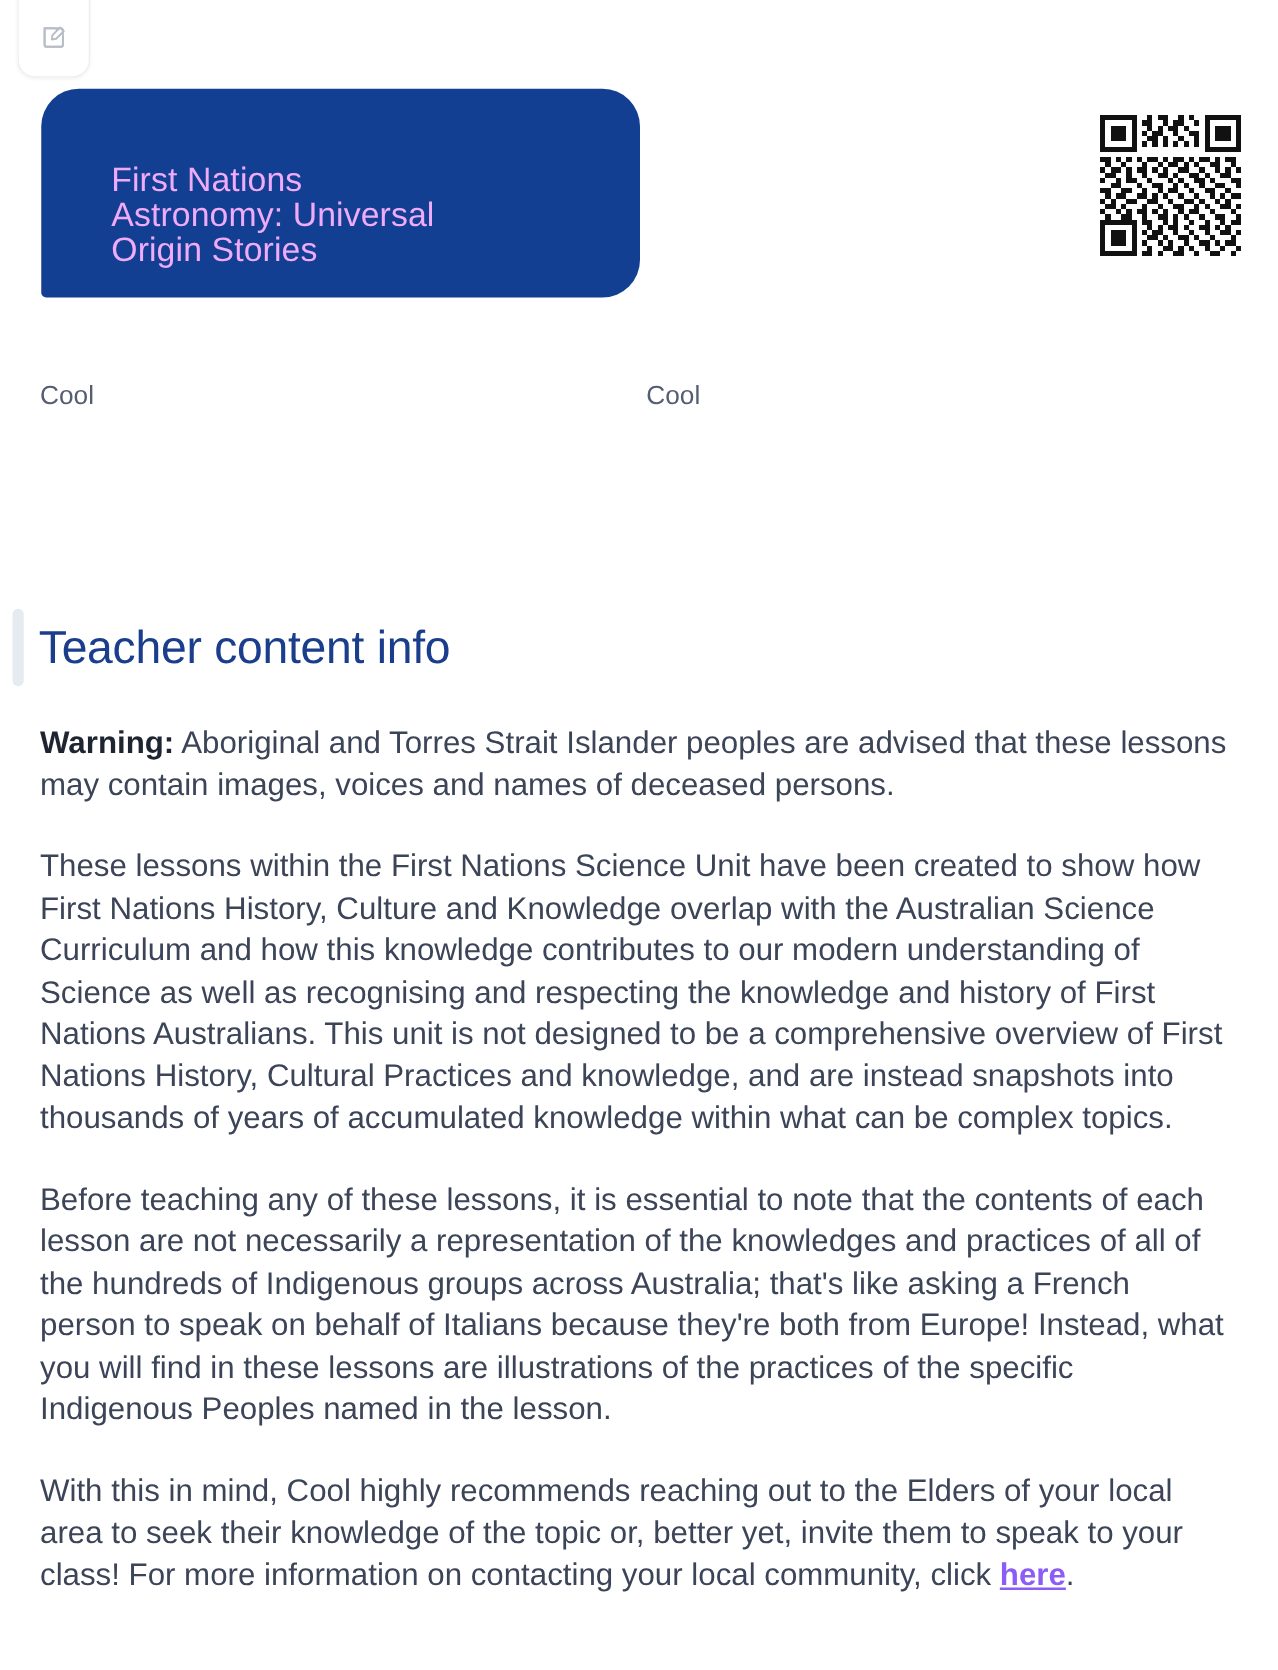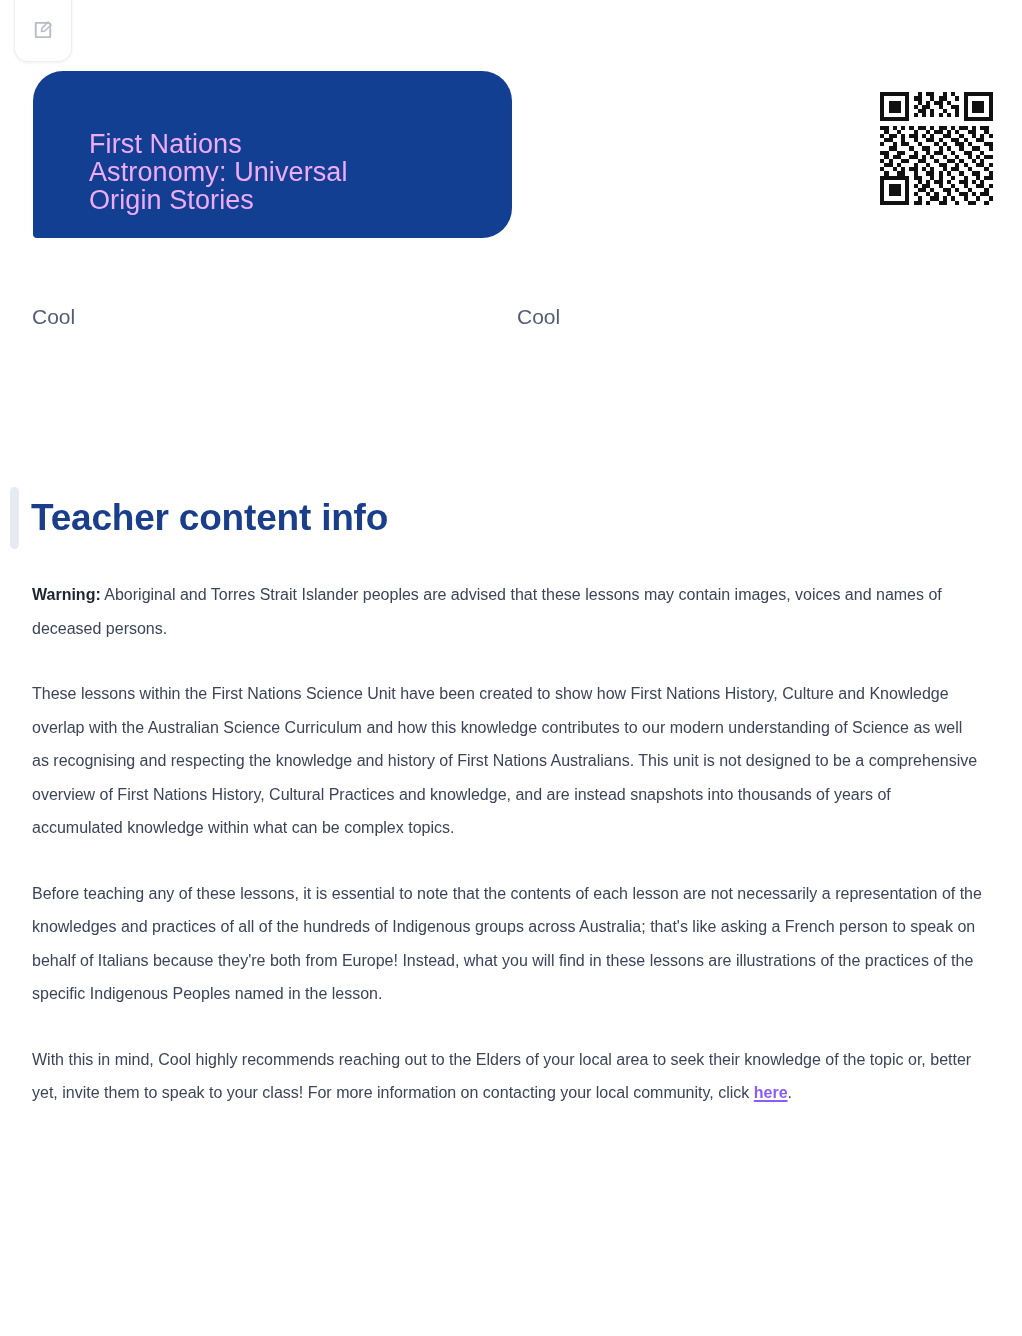--- a/index.html
+++ b/index.html
@@ -110,34 +110,34 @@
     height: 62px;
     background: #e6eaf1;
     border-radius: 6px;
     flex: 0 0 auto;
   }
   .section-title {
     margin-left: 12px;
     color: #1a3e8c;
     font-size: 37px;
     line-height: 48px;
-    font-weight: 700;
+    font-weight: 400;
     letter-spacing: -0.2px;
   }
 
   
   .body-copy {
     position: absolute;
     left: 32px;
     top: 578px;
     width: 950px;
   }
   .para {
     color: #3c4458;
-    font-size: 16px;
+    font-size: 25px;
     line-height: 33.5px;
     margin: 0 0 32px 0;
     font-weight: 400;
   }
   .para:last-child { margin-bottom: 0; }
   .strong-lead {
     font-weight: 700;
     color: #1e2430;
   }
   .inline-link {

